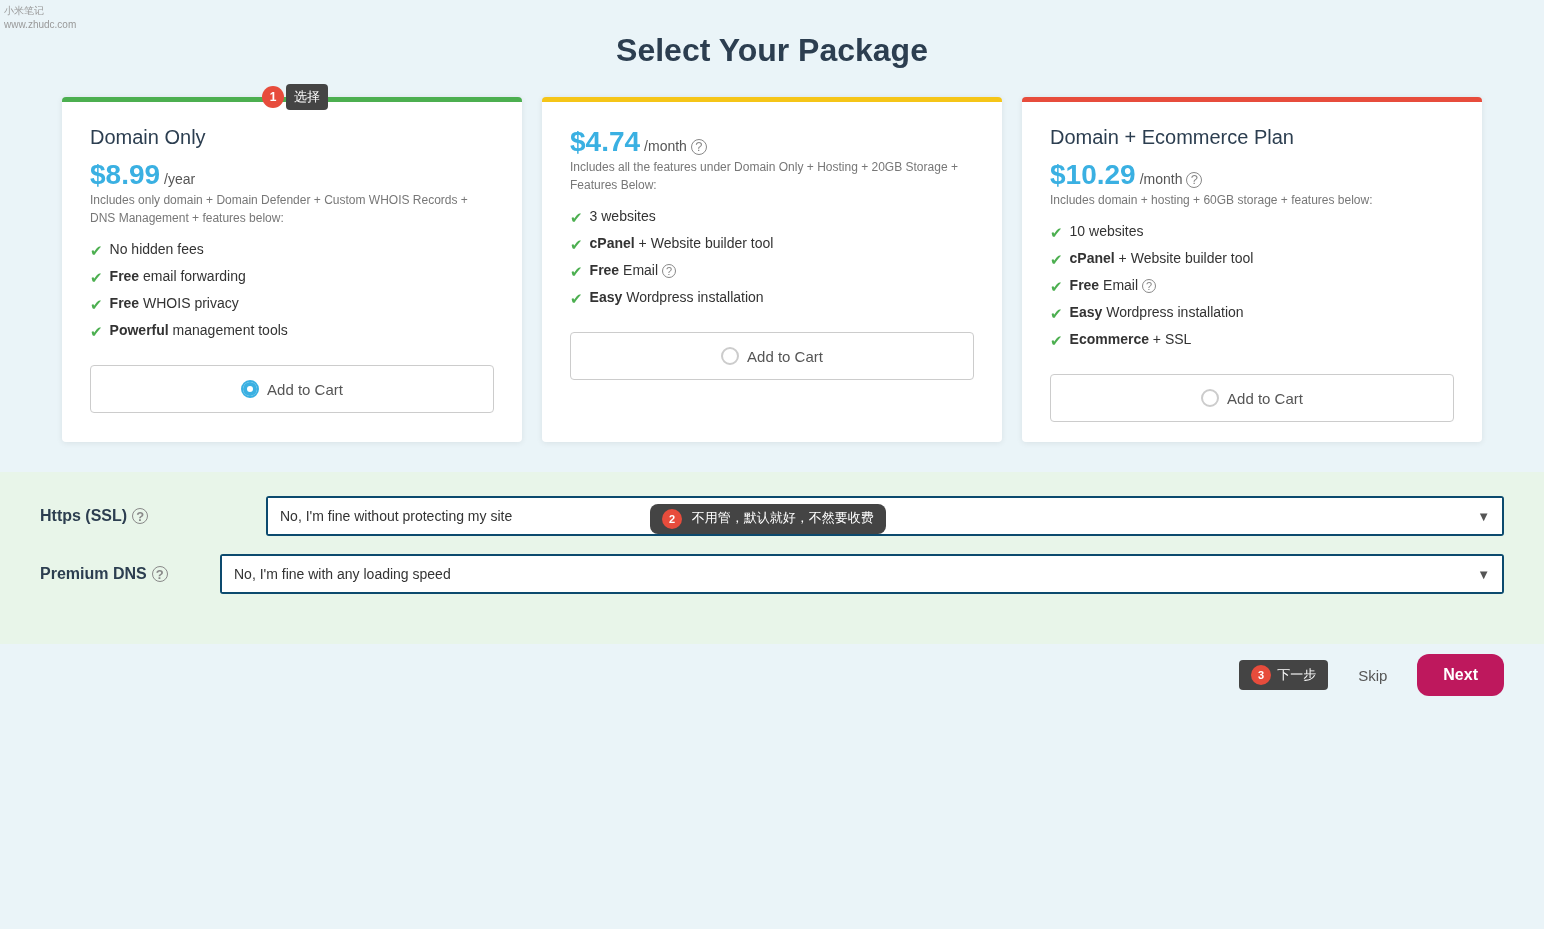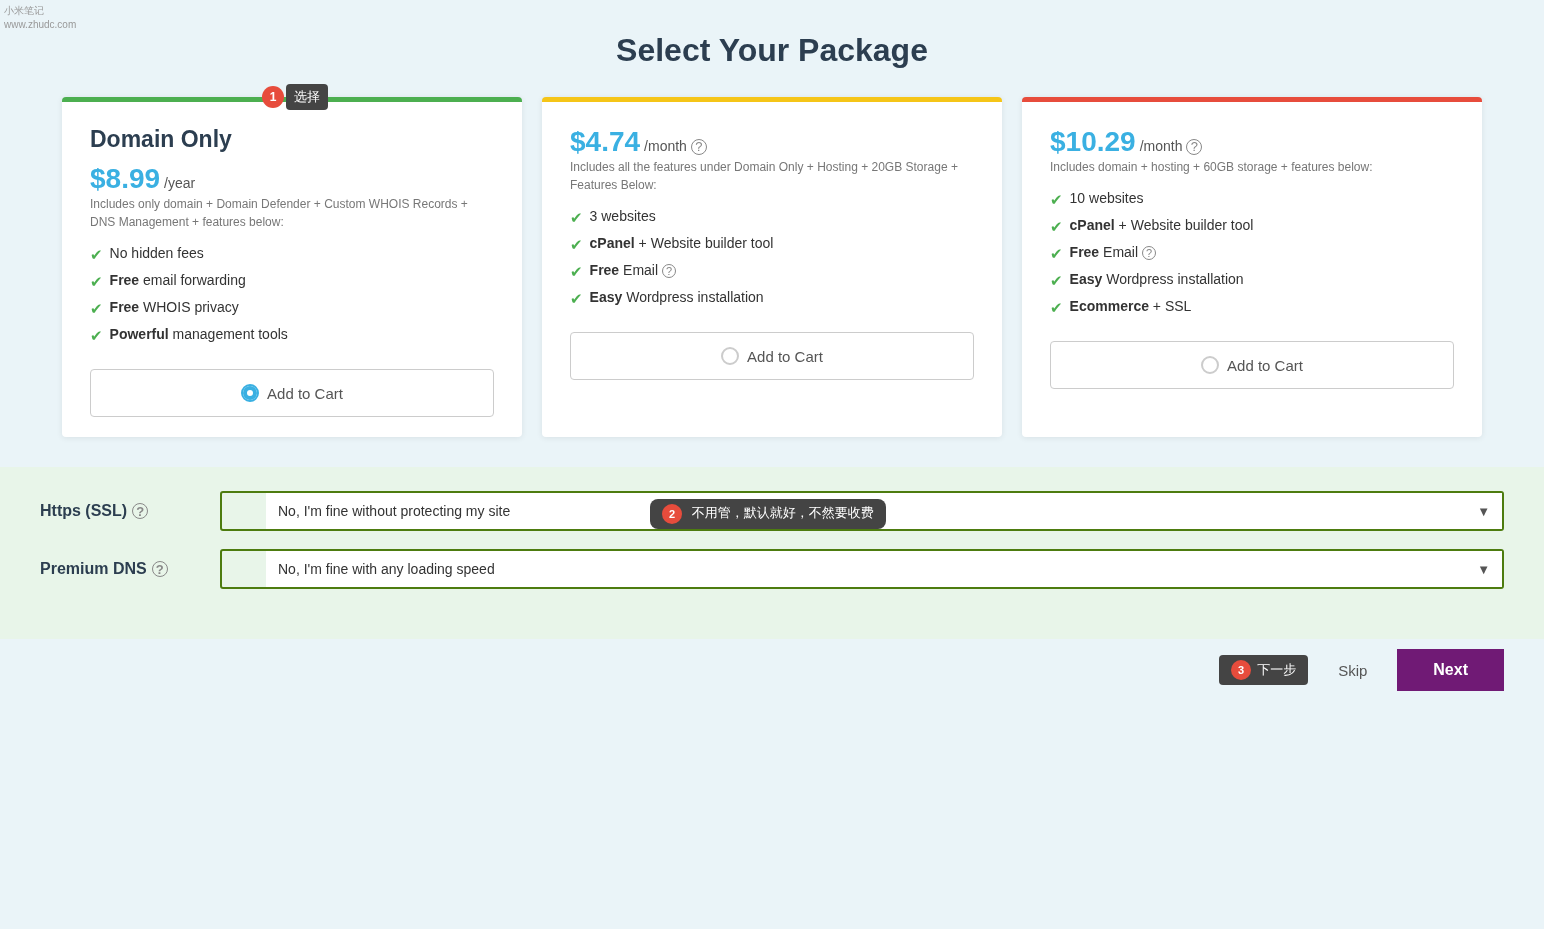--- a/index.html
+++ b/index.html
@@ -40,22 +40,22 @@
       max-width: 460px;
       border-top: 5px solid #ccc;
       padding: 24px 28px 20px 28px;
       box-shadow: 0 1px 6px rgba(0,0,0,0.08);
       position: relative;
     }
     .card.green { border-top-color: #4caf50; }
     .card.yellow { border-top-color: #f5c518; }
     .card.red { border-top-color: #e74c3c; }
     .card-title {
-      font-size: 23px;
-      font-weight: 700;
+      font-size: 20px;
+      font-weight: 400;
       color: #2c3e50;
       margin-bottom: 10px;
     }
     .card-price {
       display: flex;
       align-items: baseline;
       gap: 4px;
       margin-bottom: 0;
     }
     .price-amount {
@@ -150,23 +150,22 @@
       color: #2c3e50;
       width: 180px;
       flex-shrink: 0;
       display: flex;
       align-items: center;
       gap: 5px;
     }
     .addon-select-wrapper {
       flex: 1;
       position: relative;
-      border: 2px solid #4d7c0f;
+      border: 2px solid #0c4a6e;
       border-radius: 3px;
-      padding-left: 44px;
     }
     .addon-select {
       width: 100%;
       padding: 10px 36px 10px 12px;
       font-size: 14px;
       color: #333;
       background: #fff;
       border: none;
       outline: none;
       appearance: none;
@@ -210,27 +209,27 @@
     }
     .skip-btn {
       background: none;
       border: none;
       font-size: 15px;
       color: #555;
       cursor: pointer;
       padding: 8px 14px;
     }
     .next-btn {
-      background: #701a75;
+      background: #be185d;
       color: #fff;
       border: none;
-      border-radius: 0;
+      border-radius: 12px;
       font-size: 16px;
       font-weight: 700;
-      padding: 12px 36px;
+      padding: 12px 26px;
       cursor: pointer;
     }
     .page-wrapper {
       position: relative;
     }
   </style>
 </head>
 <body>
 
 <div class="page-wrapper">
@@ -305,20 +304,21 @@
           <span><span class="feature-bold">Easy</span> Wordpress installation</span>
         </li>
       </ul>
       <button class="add-to-cart-btn">
         <span class="radio-circle"></span>
         <span>Add to Cart</span>
       </button>
     </div>
 
     <div class="card red">
+      <div class="card-title">Domain + Ecommerce Plan</div>
       <div class="card-price">
         <span class="price-amount">$10.29</span>
         <span class="price-period">/month</span>
         <span class="price-info-icon">?</span>
       </div>
       <div class="card-desc">Includes domain + hosting + 60GB storage + features below:</div>
       <ul class="feature-list">
         <li>
           <span class="check-icon">✔</span>
           <span>10 websites</span>
@@ -343,21 +343,21 @@
       <button class="add-to-cart-btn">
         <span class="radio-circle"></span>
         <span>Add to Cart</span>
       </button>
     </div>
 
   </div>
 
   <div class="bottom-section">
 
-    <div class="addon-row" style="position:relative;">
+    <div class="addon-row" style="position:relative;gap:46px;">
       <div class="addon-label">
         <span>Https (SSL)</span>
         <span class="price-info-icon">?</span>
       </div>
       <div class="addon-select-wrapper">
         <select class="addon-select">
           <option selected="">No, I'm fine without protecting my site</option>
           <option>Yes, add SSL to my domain</option>
         </select>
         <span class="select-arrow">▼</span>

